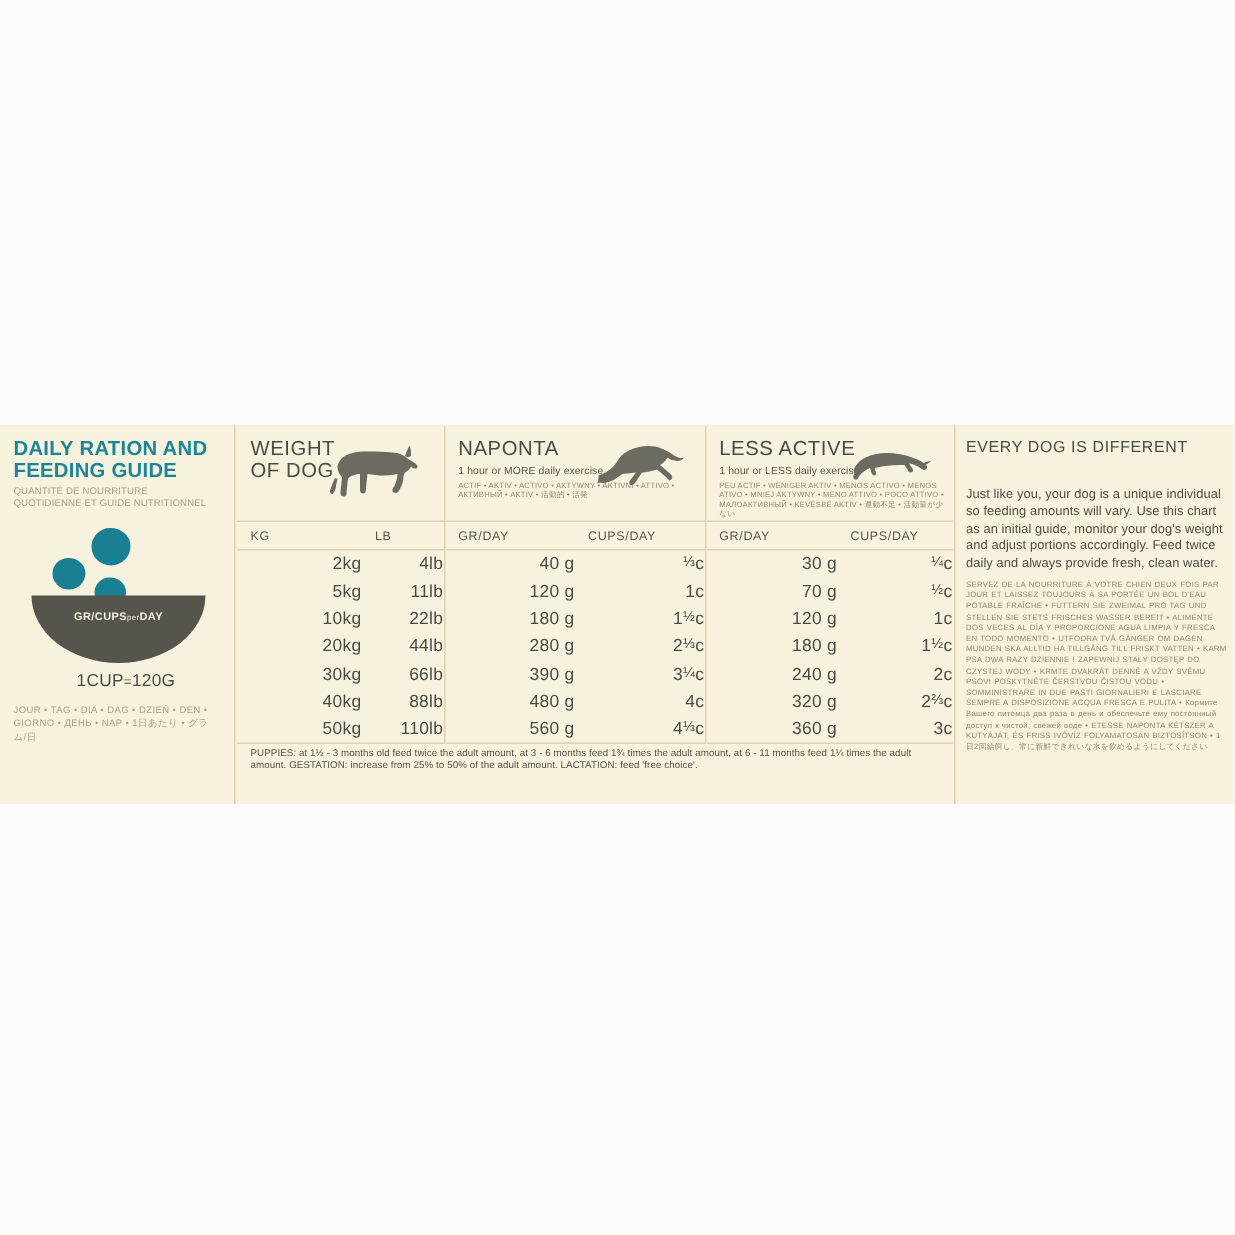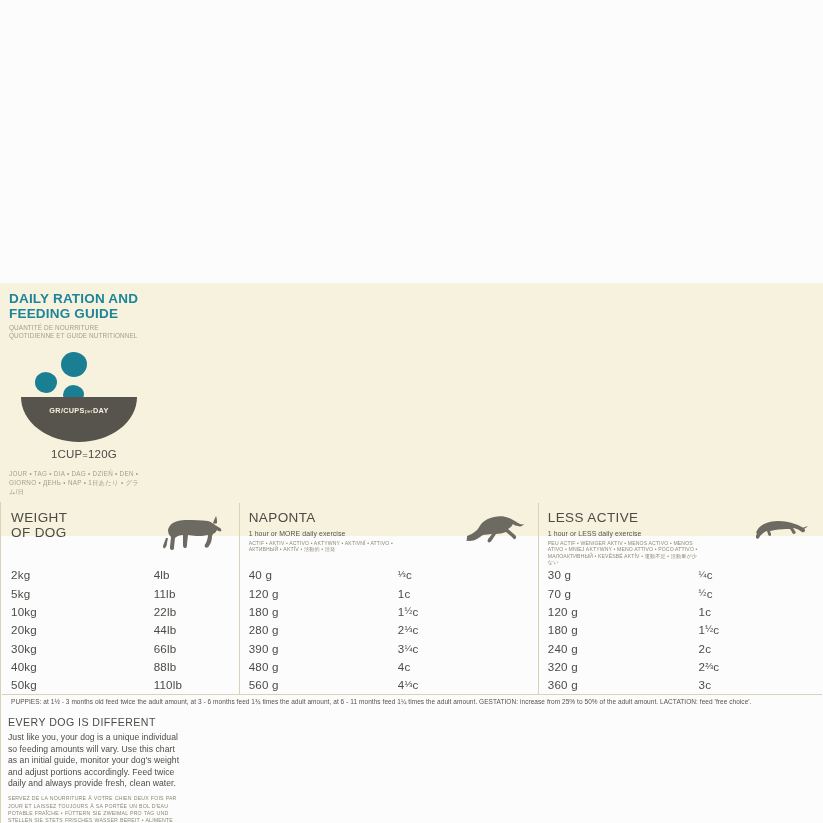--- a/index.html
+++ b/index.html
@@ -28,21 +28,20 @@
 
   
   #panel {
     position: absolute;
     left: 0;
     top: 283px;
     width: 823px;
     height: 253px;
     background: #f7f2dd;
     display: flex;
-    flex-direction: column;
     box-sizing: border-box;
     color: #4b4b46;
   }
 
   
   .brand-col {
     width: 156px;
     flex: 0 0 156px;
     padding: 9px 8px 6px 9px;
     box-sizing: border-box;
@@ -192,20 +191,21 @@
   }
   .col-row td.sep { border-left: 1px solid #d9d2b4; }
 
   
   .data-row td {
     font-size: 11.6px;
     letter-spacing: 0.2px;
     color: #4b4b46;
     padding: 2.6px 0 2.6px 9px;
     white-space: nowrap;
+    text-align: right;
   }
   .data-row td.sep { border-left: 1px solid #d9d2b4; }
   .frac { font-size: 9.5px; vertical-align: 0.22em; }
 
   
   .foot-row td {
     border-top: 1px solid #d9d2b4;
     padding: 3px 8px 0 9px;
     font-size: 6.5px;
     line-height: 8.6px;
@@ -218,21 +218,21 @@
     width: 190px;
     flex: 0 0 190px;
     border-left: 1px solid #d9d2b4;
     padding: 9px 7px 6px 7px;
     box-sizing: border-box;
   }
   .note-title {
     font-size: 10.6px;
     letter-spacing: 0.45px;
     color: #4b4b46;
-    margin-bottom: 4px;
+    margin-bottom: 20px;
   }
   .note-body {
     font-size: 8.6px;
     line-height: 11.4px;
     color: #4f4c45;
     letter-spacing: 0.05px;
   }
   .note-langs {
     margin-top: 6px;
     font-size: 5.2px;
@@ -320,20 +320,28 @@
             <div class="grp-langs">PEU ACTIF • WENIGER AKTIV • MENOS ACTIVO • MENOS ATIVO • MNIEJ AKTYWNY • MENO ATTIVO • POCO ATTIVO • МАЛОАКТИВНЫЙ • KEVÉSBÉ AKTÍV • 運動不足 • 活動量が少ない</div>
             <span class="dog-icon dog-lie">
               <svg width="58" height="28" viewBox="0 0 58 28">
                 <path fill="#6d6a61" d="M6 22c1-4 4-7 8-9 4-2 9-3 14-3 6 0 12 1 17 3 3 1 6 2 8 4 2 1 3 3 1 4-2 1-3-1-5-2-2-1-4-2-6-2l2 3c1 1 1 3-1 3-1 0-2-1-2-2l-2-3c-5 0-10 0-15 1l-5 1 1 3c0 1 0 2-1 2s-2-1-2-2l-1-3c-3 1-5 3-7 5l-1 2c-1 1-2 1-3 0v-2l1-3H6z"></path>
                 <path fill="#6d6a61" d="M49 17c3 0 6-1 9-2-2 2-5 4-8 4l-1-2z"></path>
               </svg>
             </span>
           </td>
         </tr>
 
+        <tr class="col-row">
+          <td>KG</td>
+          <td>LB</td>
+          <td class="sep">GR/DAY</td>
+          <td>CUPS/DAY</td>
+          <td class="sep">GR/DAY</td>
+          <td>CUPS/DAY</td>
+        </tr>
 
         <tr class="data-row">
           <td>2kg</td>
           <td>4lb</td>
           <td class="sep">40 g</td>
           <td><span></span><span class="frac">⅓</span><span>c</span></td>
           <td class="sep">30 g</td>
           <td><span></span><span class="frac">¼</span><span>c</span></td>
         </tr>
         <tr class="data-row">

